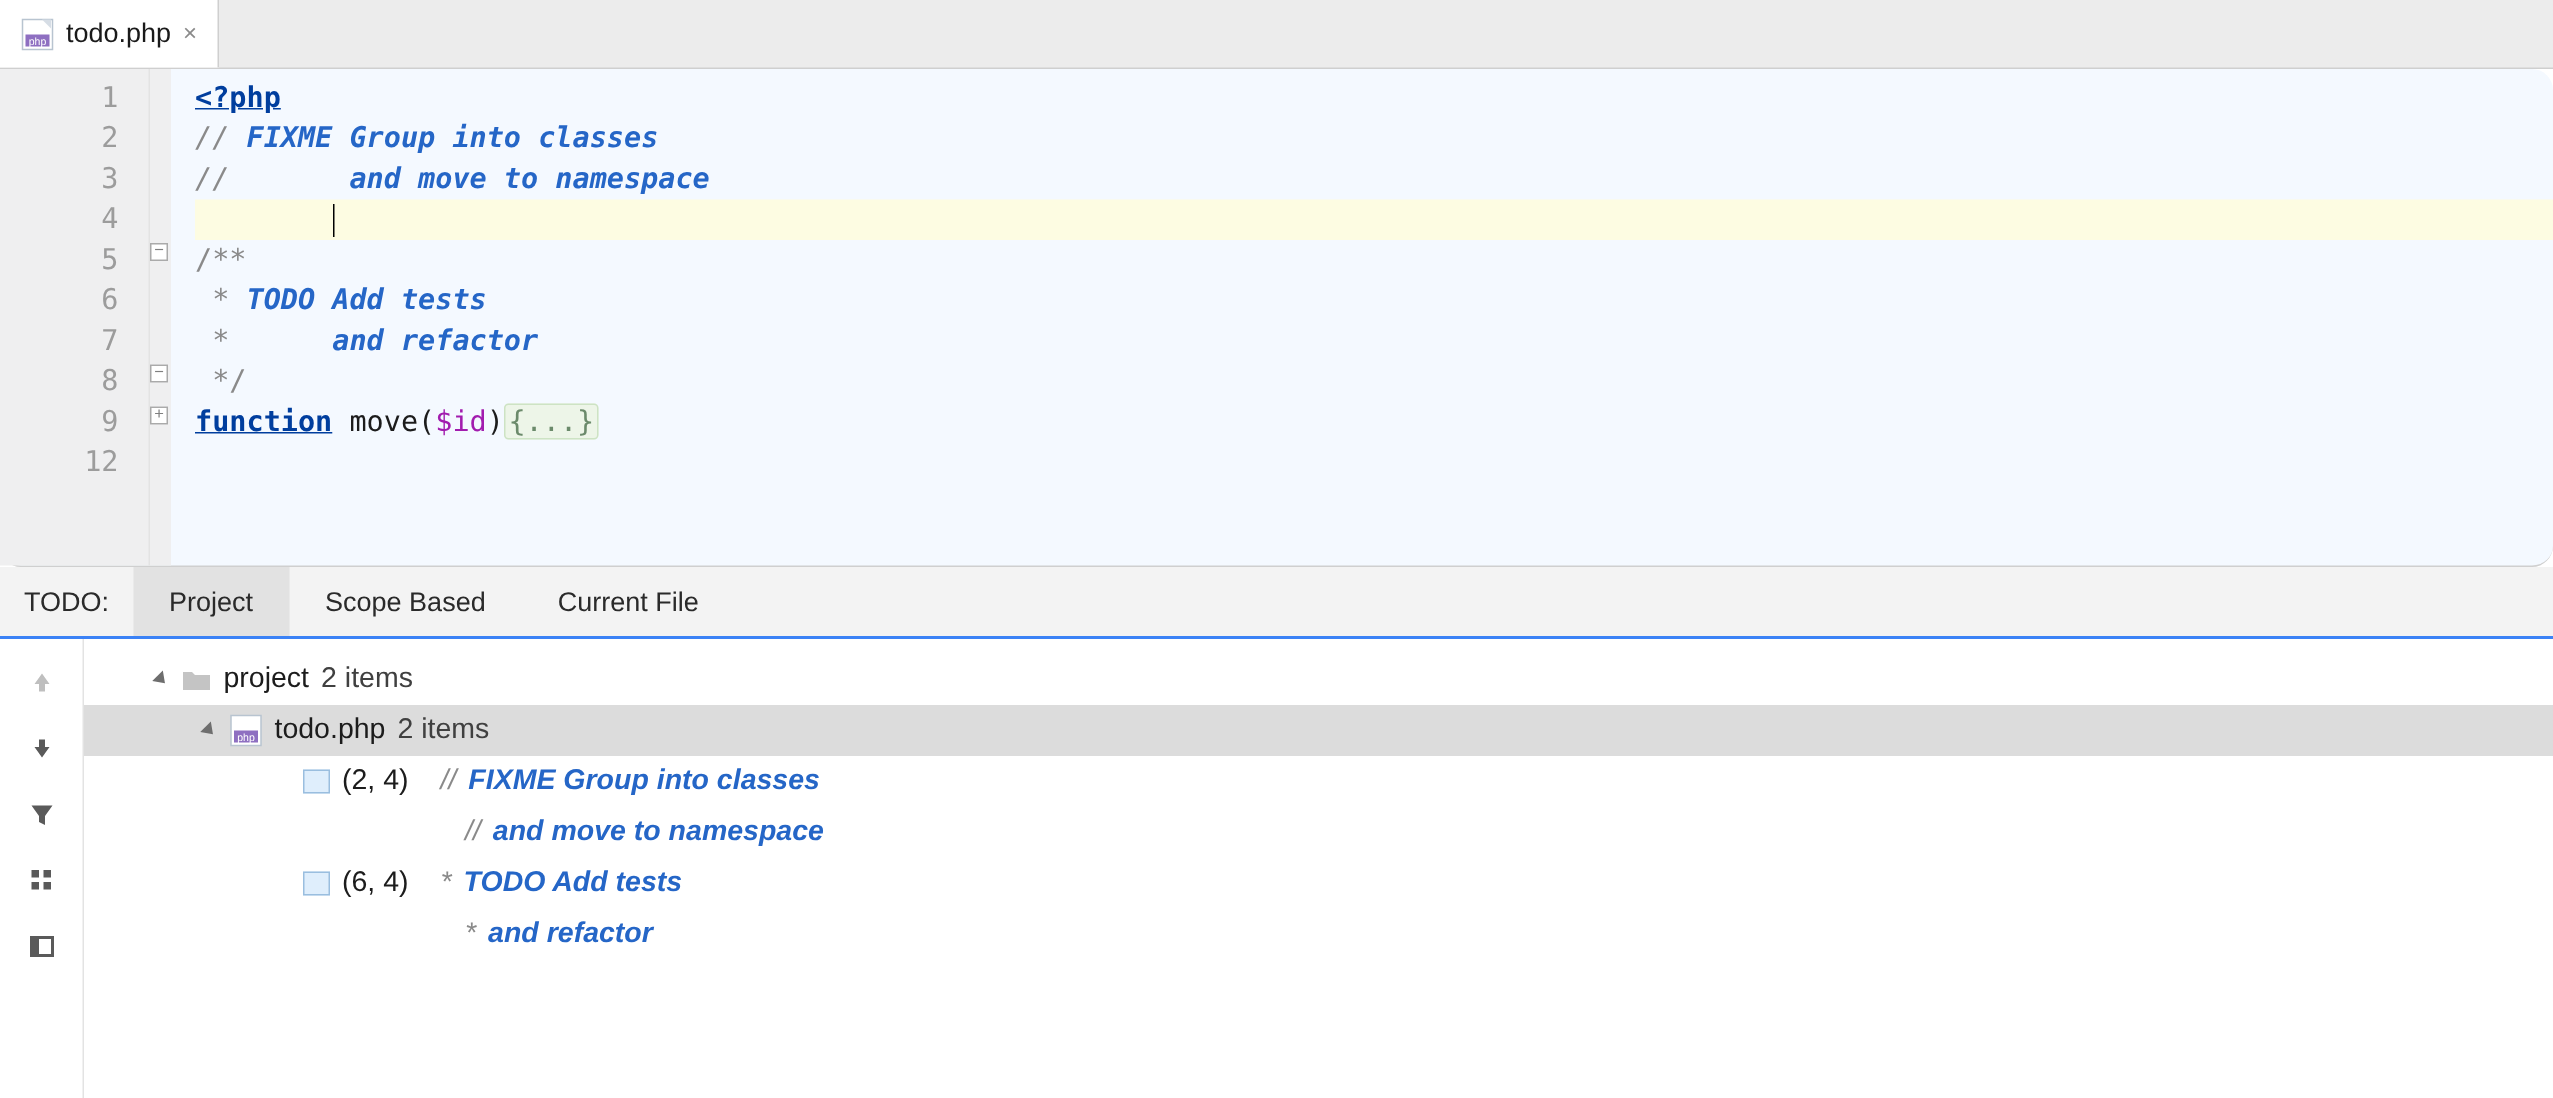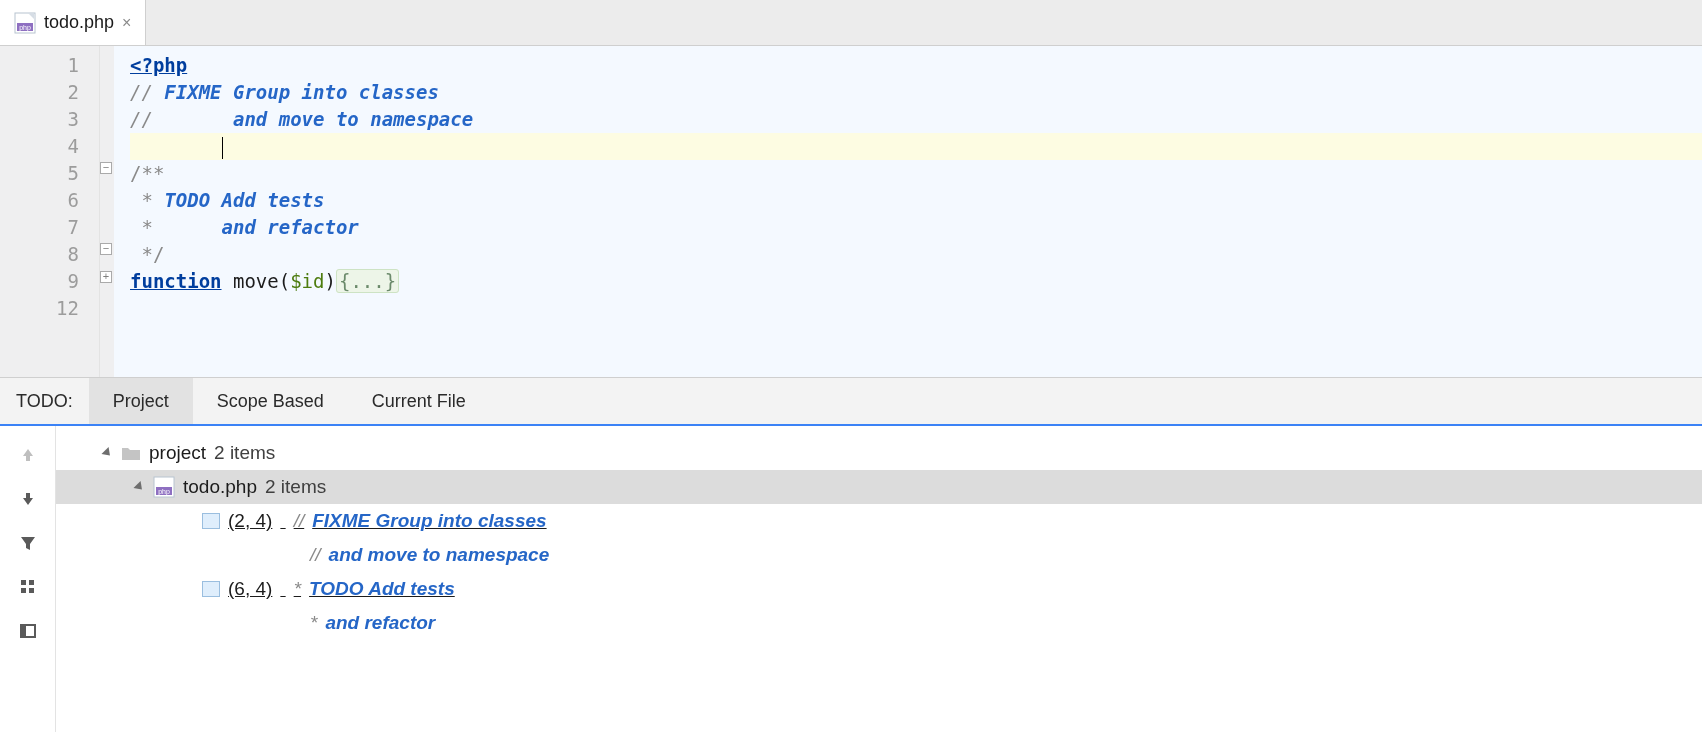--- a/index.html
+++ b/index.html
@@ -8,29 +8,29 @@
   
   .tab-bar { height: 46px; background: #ececec; border-bottom: 1px solid #cfcfcf; display: flex; align-items: stretch; }
   .tab { display: flex; align-items: center; gap: 8px; background: #fff; border-right: 1px solid #cfcfcf; padding: 0 14px; }
   .tab-label { color: #1a1a1a; }
   .tab-close { color: #8a8a8a; font-size: 16px; }
 
   
   .php-icon { width: 22px; height: 22px; display:inline-flex; align-items:center; justify-content:center; }
 
   
-  .editor { display: flex; flex: 0 0 332px; background: #f4f9ff; border-bottom: 1px solid #cfcfcf; position: relative; }
+  .editor { display: flex; flex: 0 0 332px; background: #f4f9ff; border-bottom: 1px solid #cfcfcf; position: relative; border-radius: 14px; }
   .gutter { width: 100px; background: #efeff0; color: #9c9c9c; font-family: "Menlo","Consolas",monospace; font-size: 19px; text-align: right; padding: 6px 20px 0 0; line-height: 27px; white-space: pre; border-right:1px solid #e3e3e3; }
   .code { flex:1; font-family: "Menlo","Consolas",monospace; font-size: 19px; line-height: 27px; padding: 6px 0 0 16px; white-space: pre; color:#1c1c1c; }
   .hl-line { background:#fdfce2; display:block; width:100%; }
   .kw { color:#003e9e; font-weight:bold;text-decoration:underline; }
   .todo { color:#2566c7; font-style:italic; font-weight:bold; }
   .gray { color:#8a8a8a; font-style:italic; }
   .gray2 { color:#8a8a8a; }
-  .var { color:#4d7c0f; }
+  .var { color:#a21caf; }
   .fold { color:#6b8a6b; background:#edf5e8; border:1px solid #cde3c4; padding:0 2px; border-radius:3px; }
   .caret { display:inline-block; width:1px; height:22px; border-left:1.5px solid #000; vertical-align:middle; }
   .fold-marks { width:14px; background:#efeff0; position: relative; }
   .fold-mark { position:absolute; font-size:11px; color:#7f7f7f; width:12px; height:12px; border:1px solid #aaa; background:#fff; line-height:9px; text-align:center; }
 
   
   .panel-header { height: 48px; background:#f3f3f3; border-bottom:2px solid #3b82f6; display:flex; align-items:center; }
   .panel-title { padding:0 16px; color:#2a2a2a; }
   .panel-tab { padding:0 24px; height:100%; display:flex; align-items:center; color:#2a2a2a; }
   .panel-tab.active { background:#e2e2e2; }
@@ -44,21 +44,21 @@
   .tri { display:inline-block; width:0; height:0; border-left:7px solid #6e6e6e; border-top:5px solid transparent; border-bottom:5px solid transparent; transform: rotate(45deg); margin-right:2px; }
   .folder-icon { width:20px; height:16px; display:inline-flex; }
   .bold { font-weight:bold; }
   .muted { color:#404040; }
   .selected-row { background:#dcdcdc; width:100%; }
   .code-icon { width:18px; height:16px; display:inline-flex; border:1px solid #9abedf; background:#dfeefc; }
   .todo-text { color:#2566c7; font-weight:bold; font-style:italic; }
   .todo-gray { color:#8a8a8a; font-style:italic; }
   .indent1 { padding-left:48px; }
   .indent2 { padding-left:80px; }
-  .indent3 { padding-left:146px;text-decoration:underline; }
+  .indent3 { padding-left:146px; }
   .indent4 { padding-left:254px; }
 </style>
 </head>
 <body>
 
 <div class="tab-bar">
   <div class="tab">
     <span class="php-icon">
       <svg viewBox="0 0 22 22" width="22" height="22">
           <rect x="1" y="1" width="20" height="20" fill="#fff" stroke="#b8c4d0"></rect>

